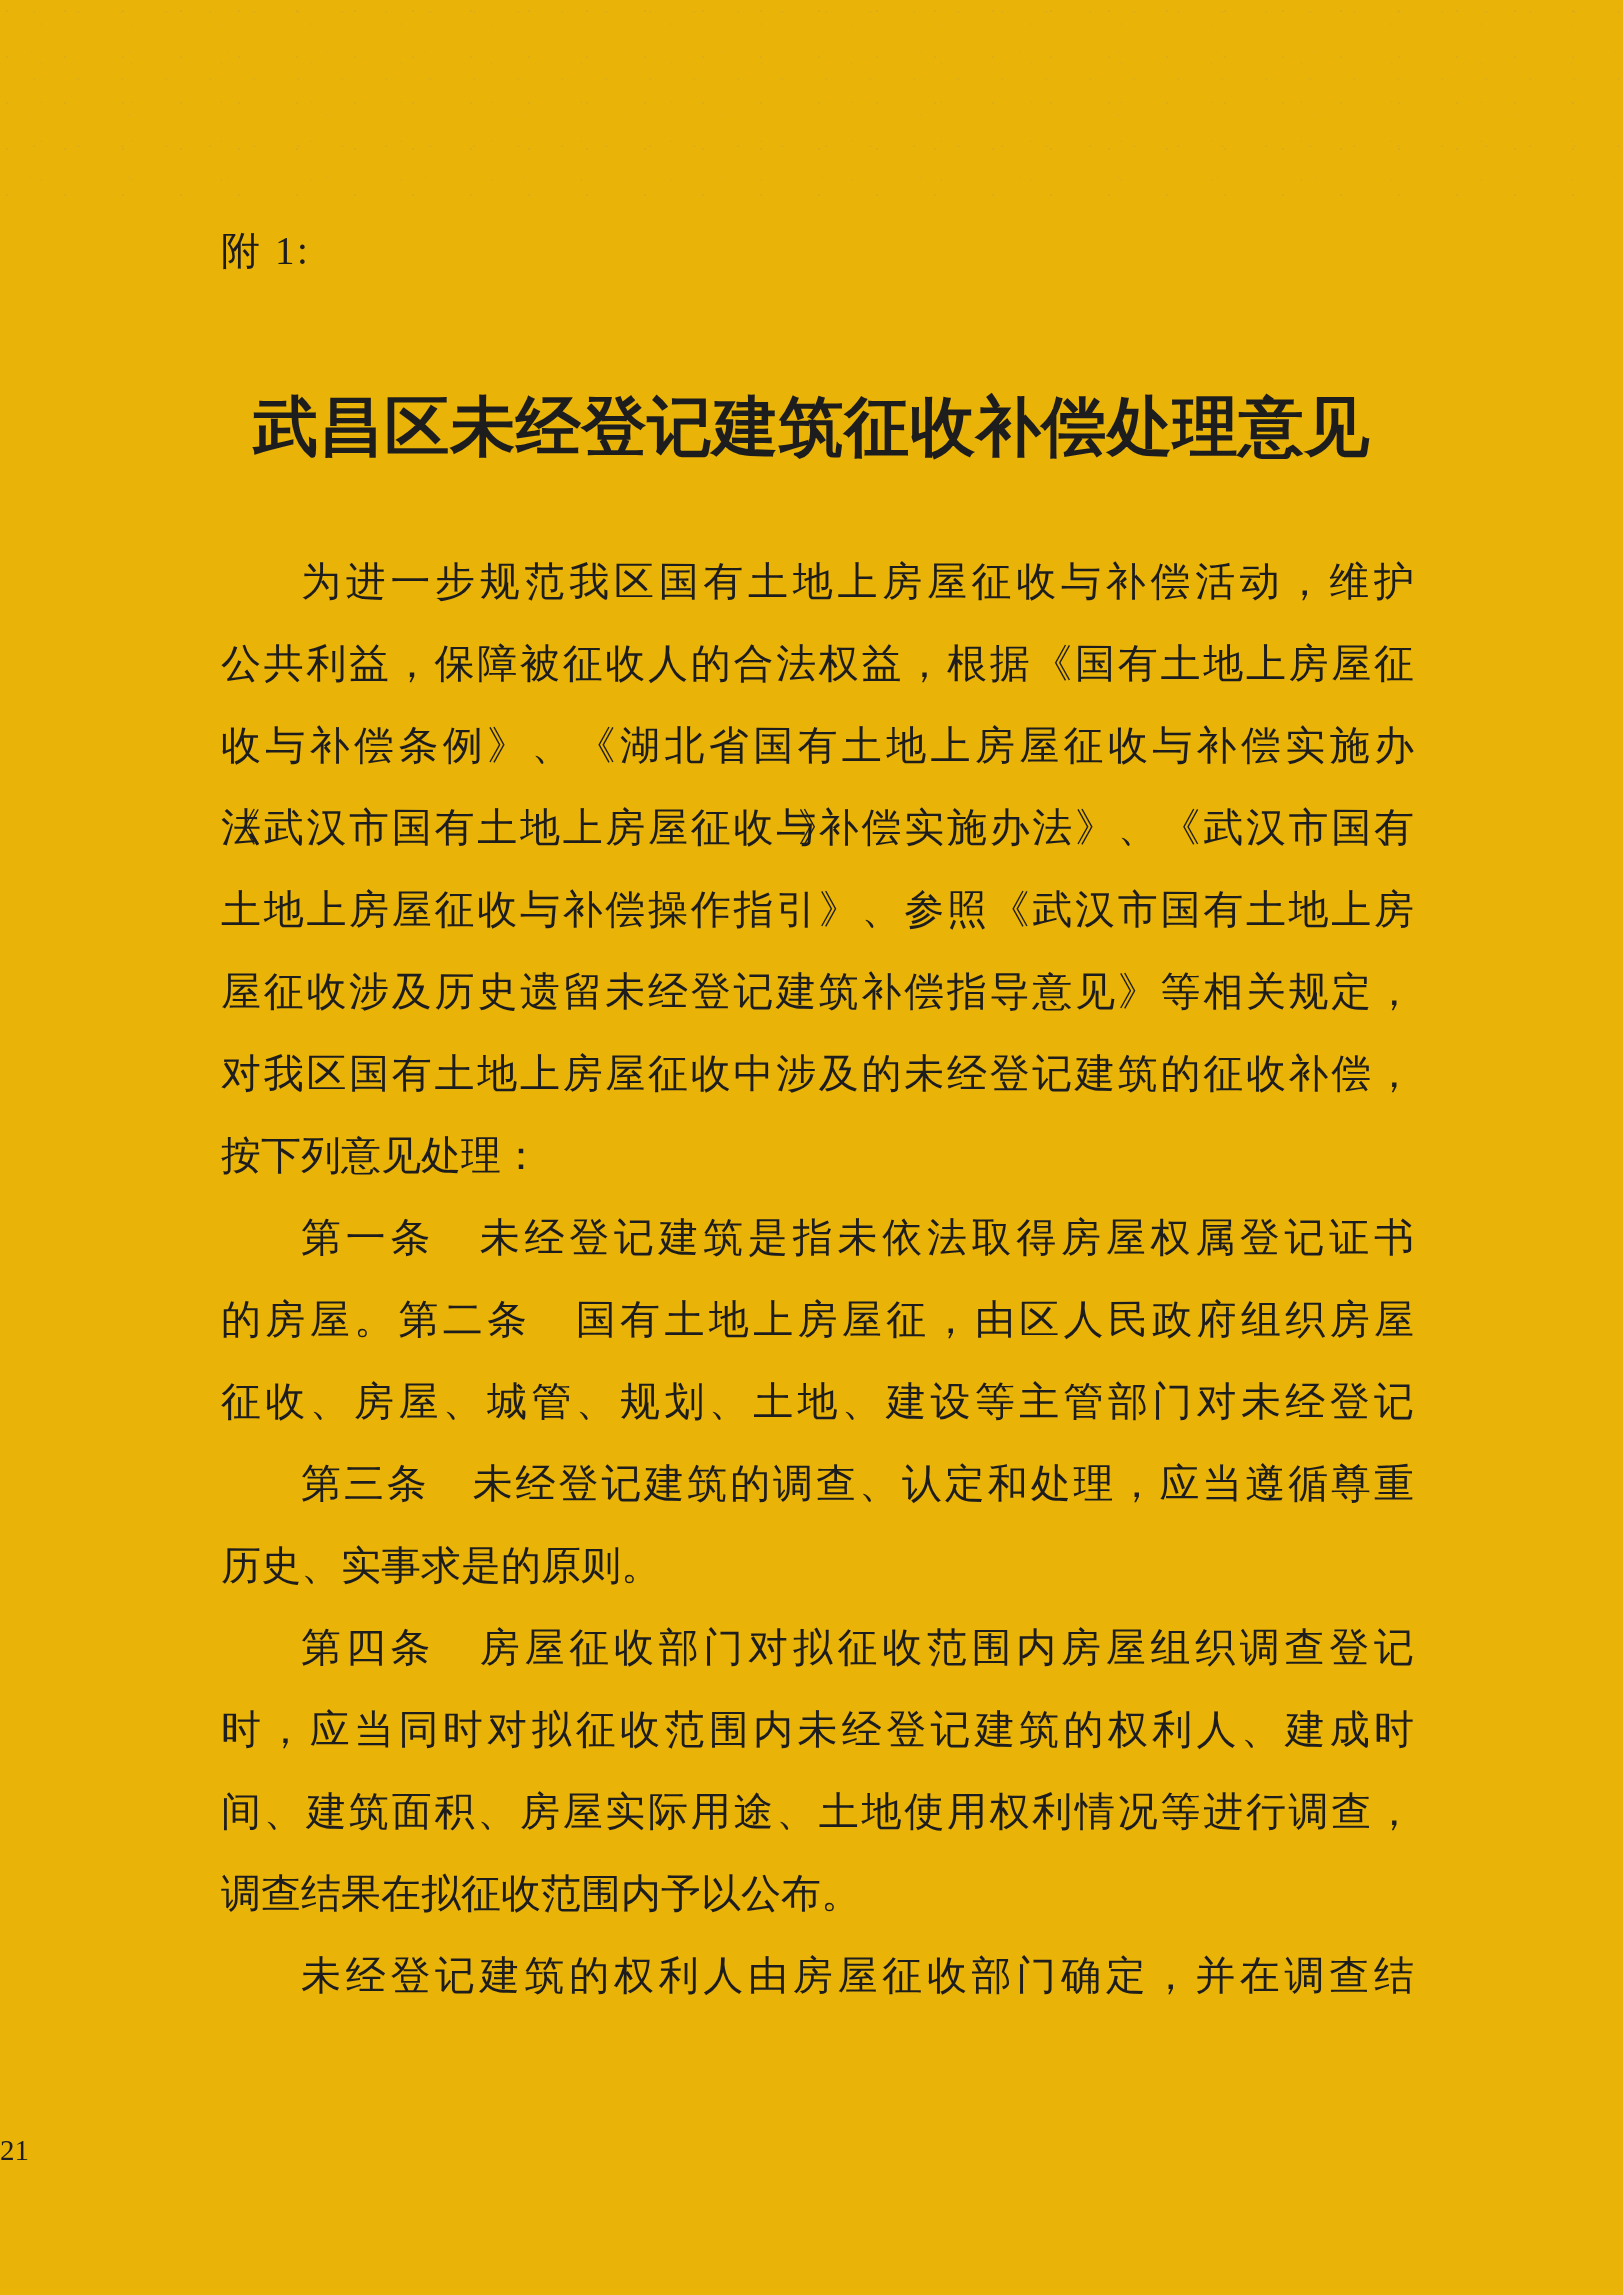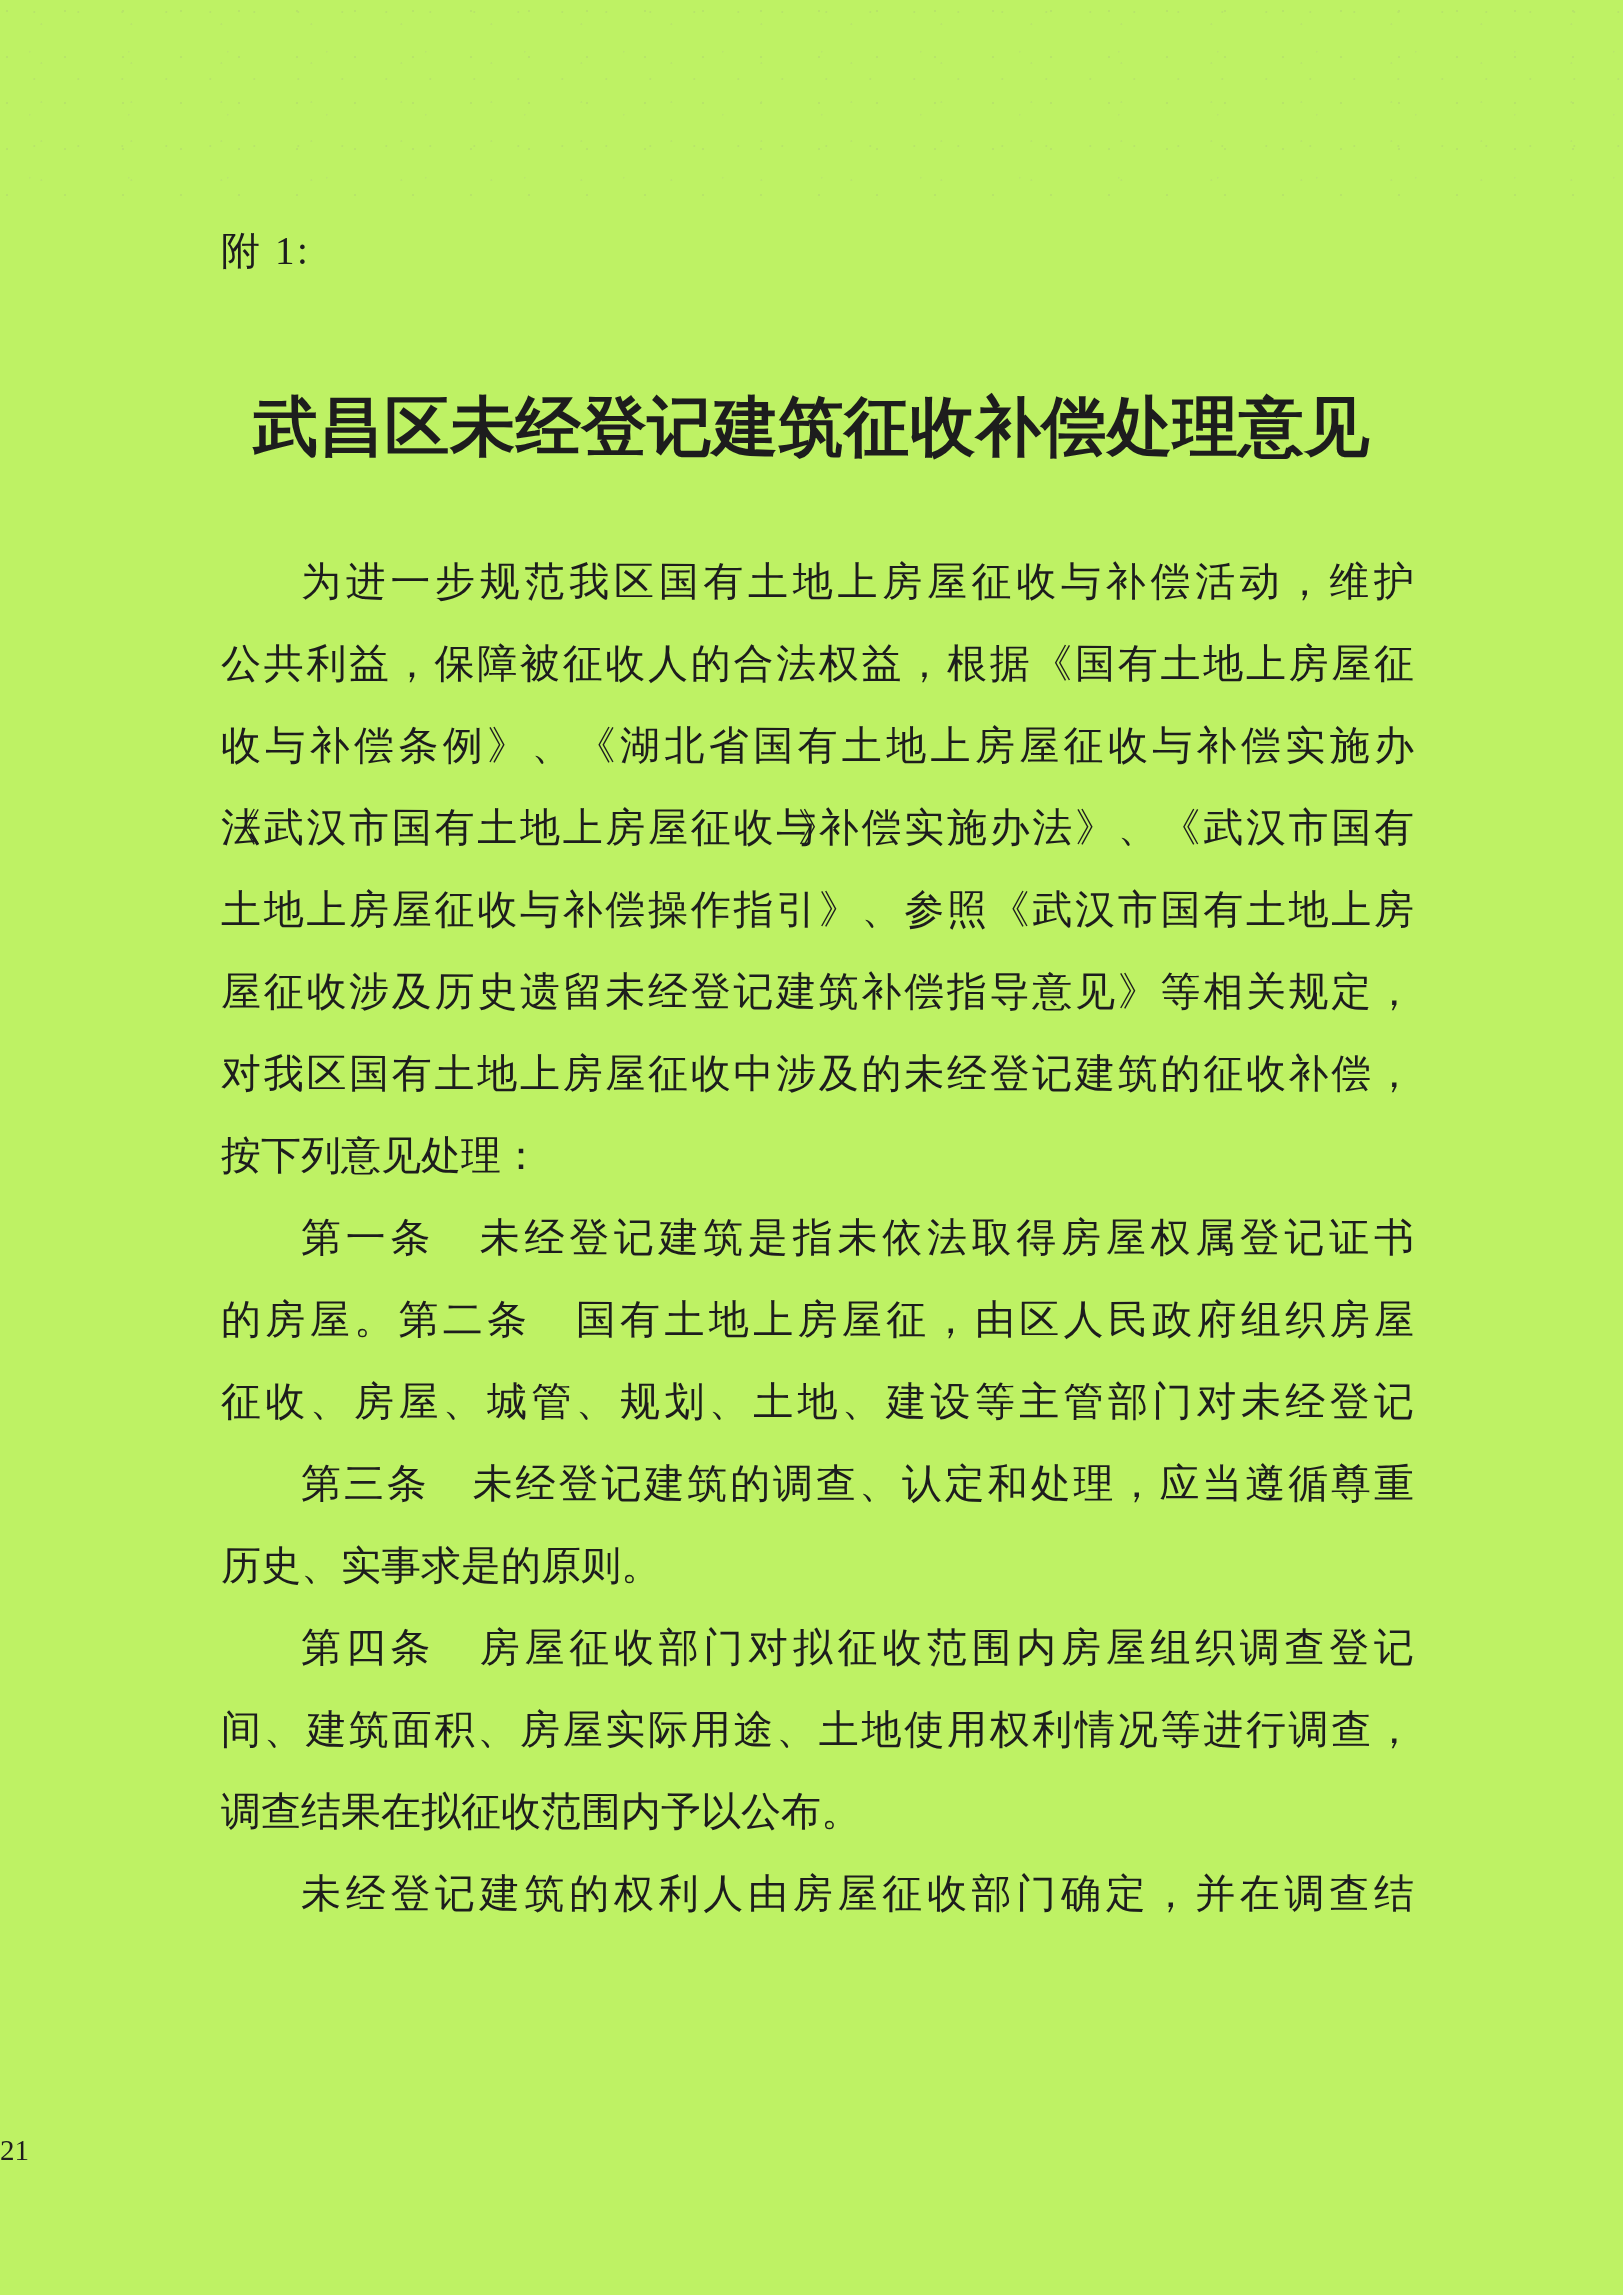--- a/index.html
+++ b/index.html
@@ -5,21 +5,21 @@
   html, body {
     margin: 0;
     padding: 0;
     background: #e8e8e8;
   }
   .page {
     position: relative;
     width: 1623px;
     height: 2295px;
     margin: 0 auto;
-    background: #bef264;
+    background: #eab308;
     overflow: hidden;
     color: #1d1d1d;
     font-family: "Liberation Serif", "DejaVu Serif", serif;
   }
   
   .scan-noise {
     position: absolute;
     top: 0; left: 0; right: 0;
     height: 196px;
     background:
@@ -102,20 +102,21 @@
       <div class="line fill">土地上房屋征收与补偿操作指引》、参照《武汉市国有土地上房</div>
       <div class="line fill">屋征收涉及历史遗留未经登记建筑补偿指导意见》等相关规定，</div>
       <div class="line fill">对我区国有土地上房屋征收中涉及的未经登记建筑的征收补偿，</div>
       <div class="line">按下列意见处理：</div>
       <div class="line indent fill">第一条　未经登记建筑是指未依法取得房屋权属登记证书</div>
       <div class="line fill">的房屋。第二条　国有土地上房屋征，由区人民政府组织房屋</div>
       <div class="line fill">征收、房屋、城管、规划、土地、建设等主管部门对未经登记</div>
       <div class="line indent fill">第三条　未经登记建筑的调查、认定和处理，应当遵循尊重</div>
       <div class="line">历史、实事求是的原则。</div>
       <div class="line indent fill">第四条　房屋征收部门对拟征收范围内房屋组织调查登记</div>
+      <div class="line fill">时，应当同时对拟征收范围内未经登记建筑的权利人、建成时</div>
       <div class="line fill">间、建筑面积、房屋实际用途、土地使用权利情况等进行调查，</div>
       <div class="line">调查结果在拟征收范围内予以公布。</div>
       <div class="line indent fill">未经登记建筑的权利人由房屋征收部门确定，并在调查结</div>
     </div>
 
   <div class="page-number">21</div>
 </div>
 
 
 </body></html>

